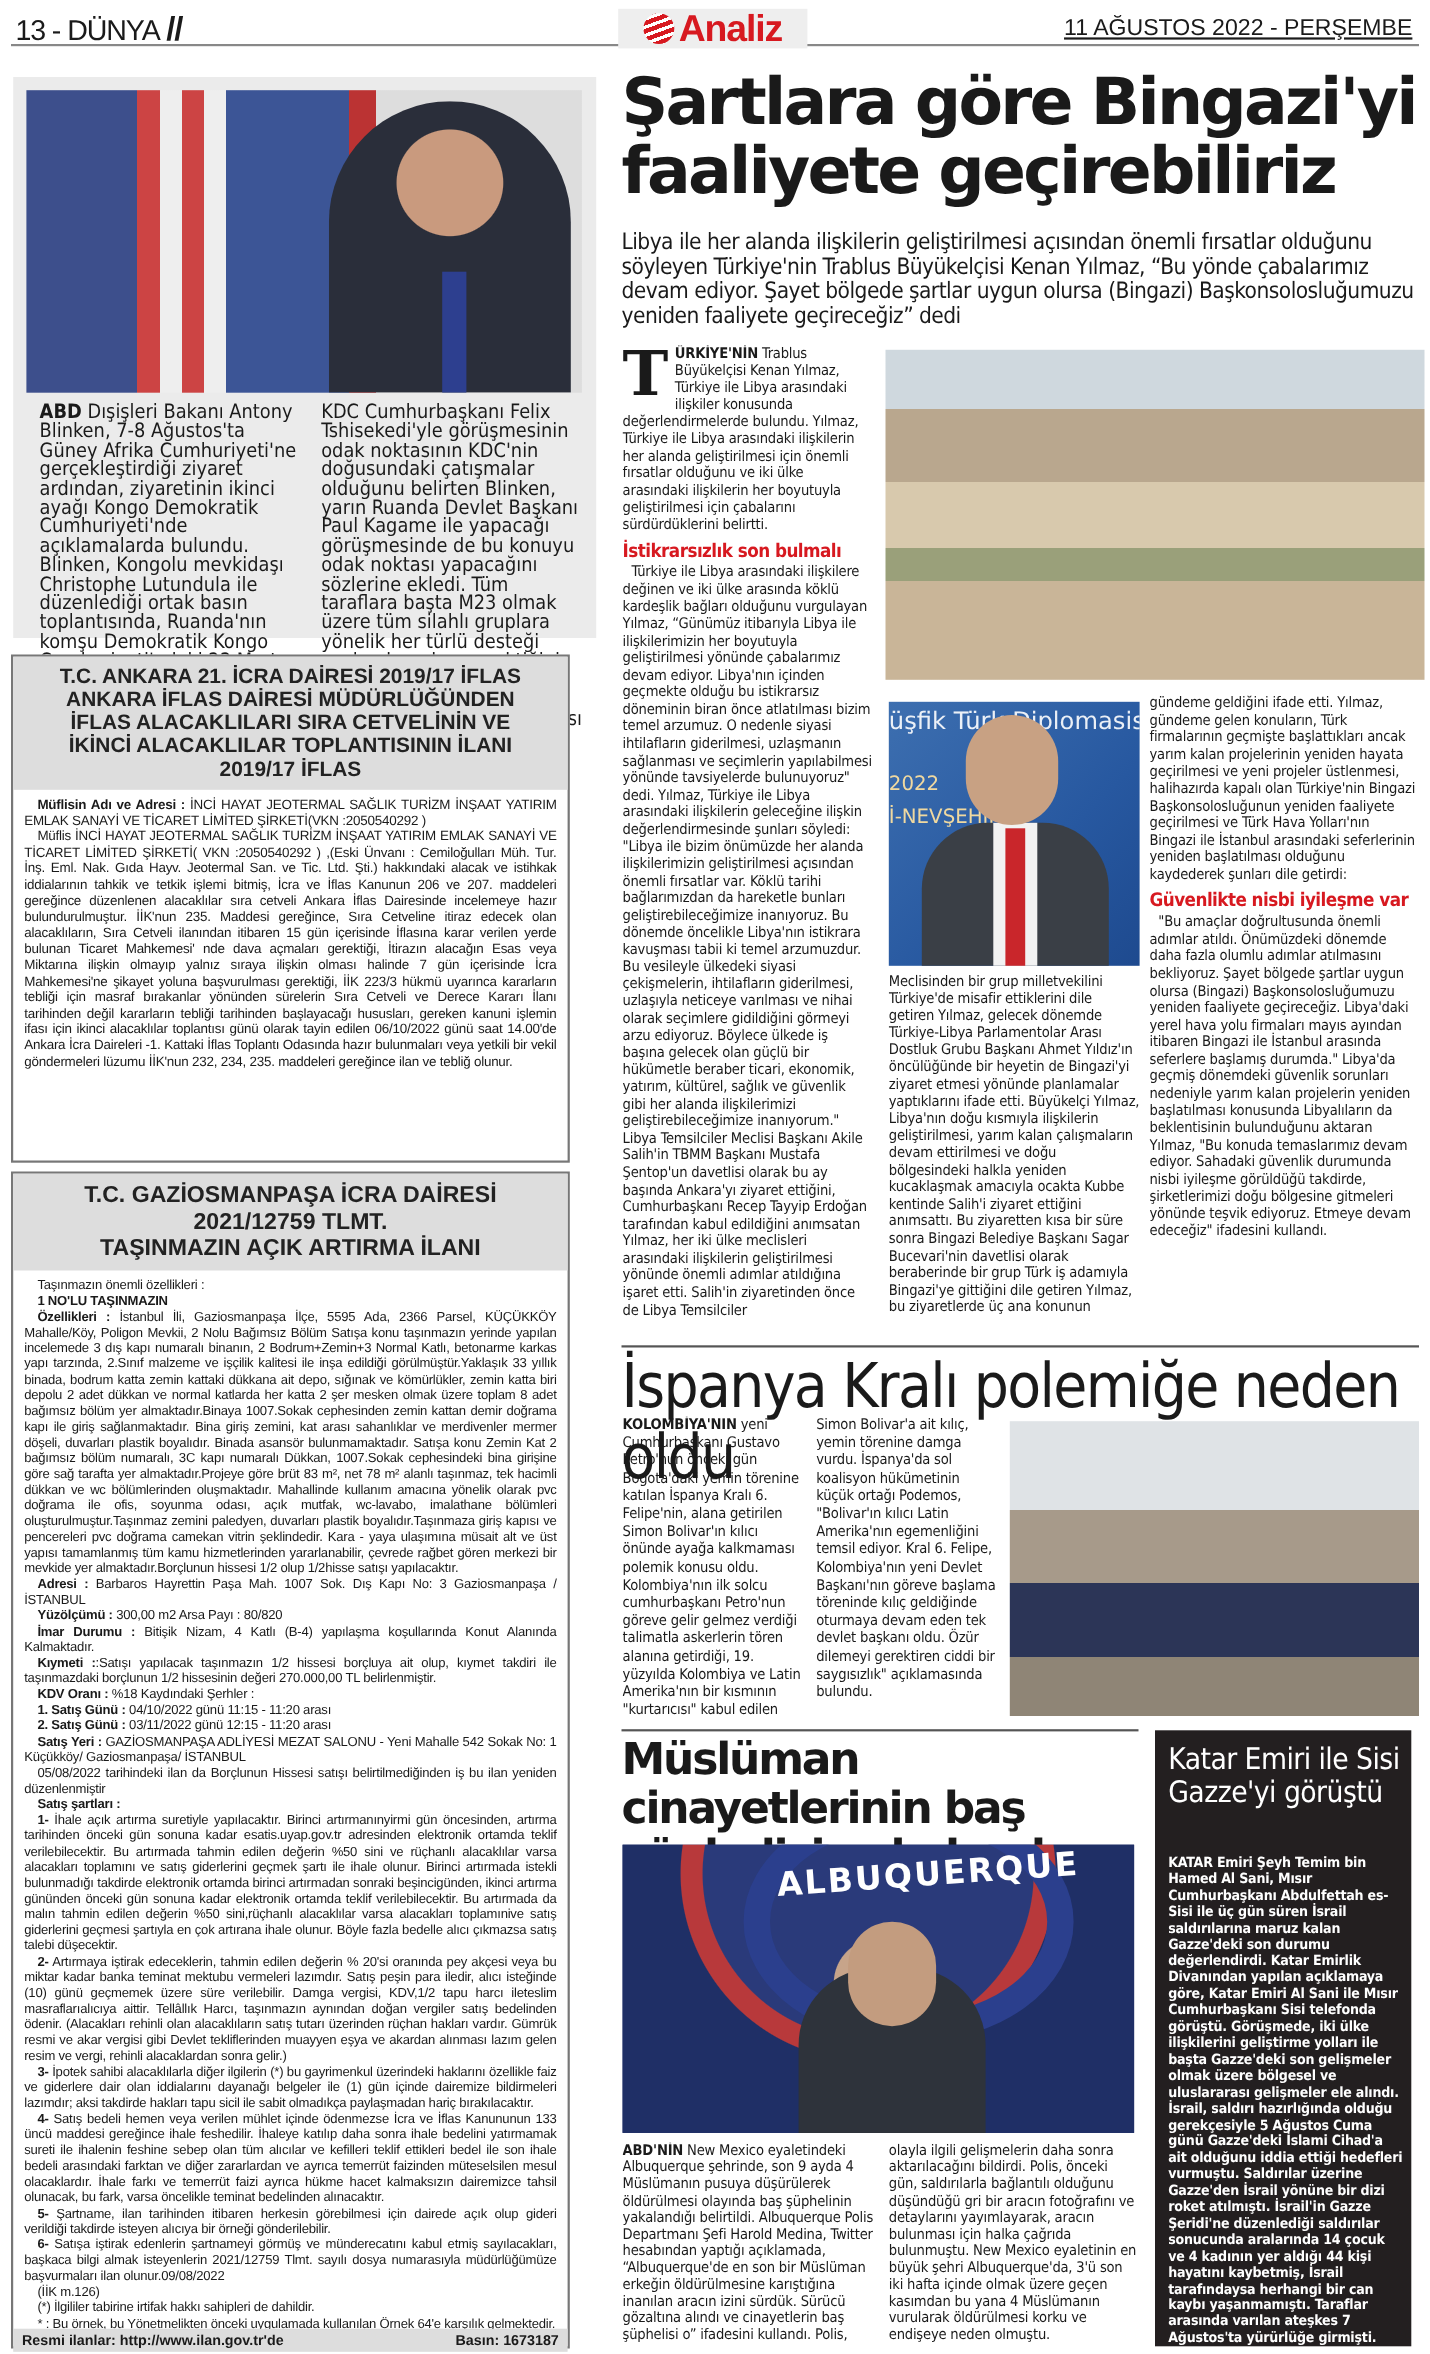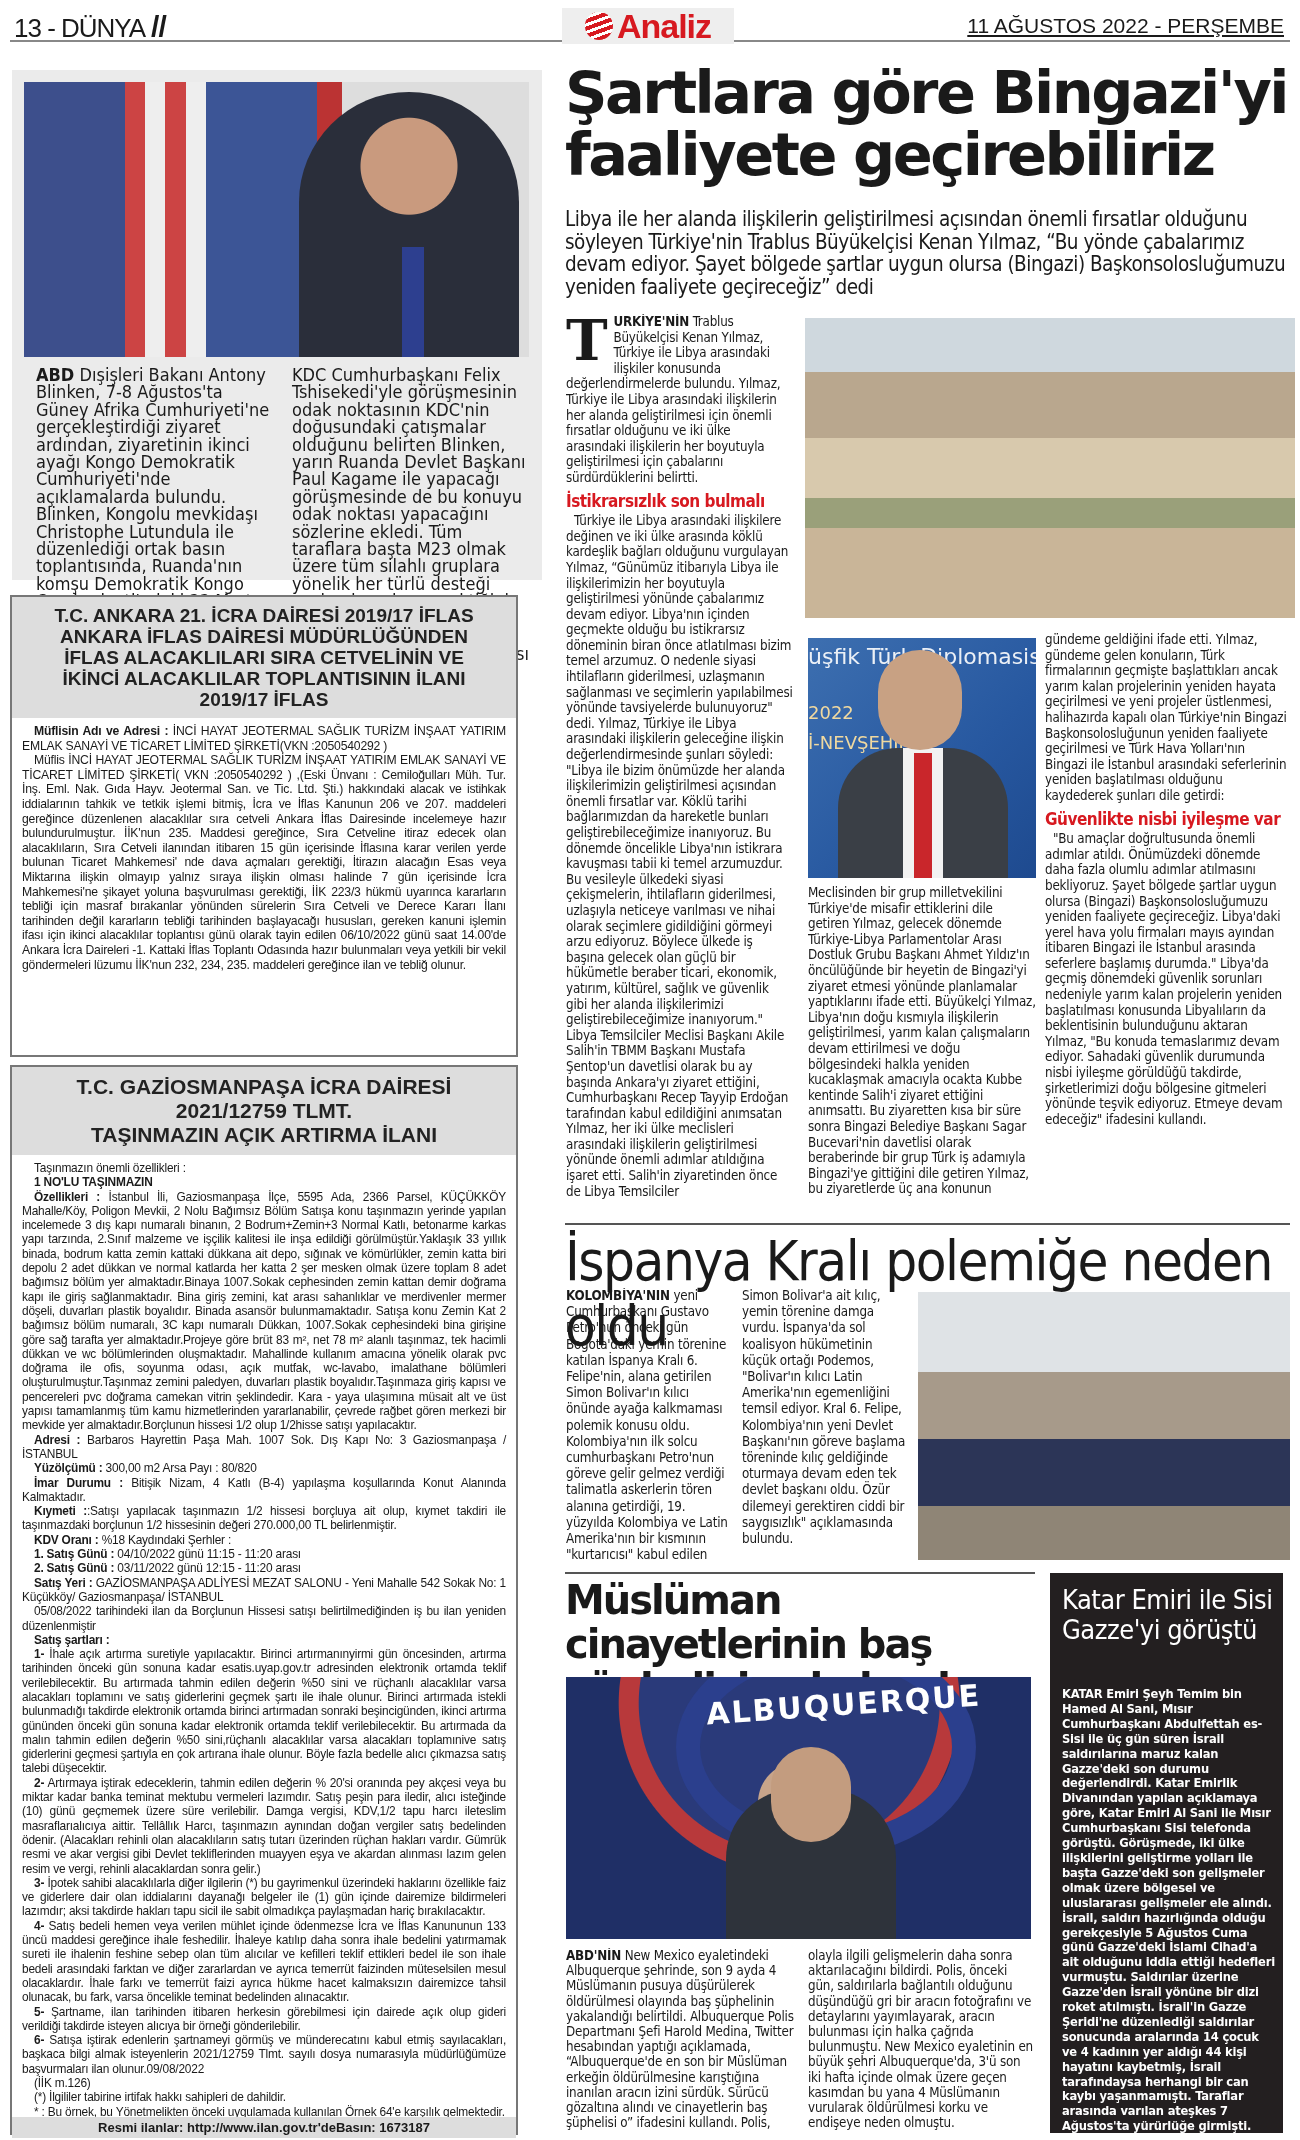--- a/index.html
+++ b/index.html
@@ -19,21 +19,21 @@
 #blinken .photo .man{position:absolute;right:10px;bottom:0;width:220px;height:265px;border-radius:110px 110px 0 0;background:radial-gradient(circle at 50% 28%,#c99a7e 0 48px,transparent 49px),linear-gradient(#2a2e3a,#2a2e3a);}
 #blinken .photo .tie{position:absolute;right:105px;bottom:0;width:22px;height:110px;background:#2d3f8f}
 #blinken .ttl{position:absolute;left:20px;top:98px;font-family:"DejaVu Sans",sans-serif;font-weight:bold;font-size:44px;line-height:46px;color:#fff;text-shadow:2px 2px 3px #000;letter-spacing:-2px}
 #blinken .body{position:absolute;left:24px;top:296px;width:494px;column-count:2;column-gap:18px;font-size:18px;line-height:17.4px;font-family:"DejaVu Sans Condensed","DejaVu Sans",sans-serif}
 b.lead{font-weight:bold}
 
 .notice{position:absolute;left:10px;width:508px;border:2px solid #777;background:#fff}
 .notice .nh{background:#ddd;text-align:center;font-family:"Liberation Sans",sans-serif;font-weight:bold;color:#222}
 .notice .nb{padding:6px 10px 4px 10px;font-family:"Liberation Sans",sans-serif;font-size:12.2px;line-height:14.6px;letter-spacing:-.2px;text-align:justify}
 .notice .nb p{text-indent:12px}
-.notice .nf{background:#ddd;display:flex;justify-content:center;padding:3px 8px;font-family:"Liberation Sans",sans-serif;font-weight:bold;font-size:13px}
+.notice .nf{background:#ddd;display:flex;justify-content:space-between;padding:3px 8px;font-family:"Liberation Sans",sans-serif;font-weight:bold;font-size:13px}
 
 #mainTitle{left:565px;top:62px;width:730px;font-family:"DejaVu Sans",sans-serif;font-weight:bold;font-size:59px;line-height:62px;letter-spacing:-2.5px;color:#1a1a1a}
 #mainDeck{left:565px;top:208px;width:730px;font-family:"DejaVu Sans Condensed","DejaVu Sans",sans-serif;font-size:20.5px;line-height:22.6px;letter-spacing:-.5px}
 .col{position:absolute;font-family:"DejaVu Sans Condensed","DejaVu Sans",sans-serif;font-size:13.3px;line-height:15.6px;letter-spacing:-.2px;color:#1a1a1a}
 .col p{text-indent:8px}
 .col p.ni{text-indent:0}
 .dropcap{float:left;font-family:"DejaVu Serif",serif;font-weight:bold;font-size:56px;line-height:48px;margin:2px 6px 0 0}
 .sub{color:#d71920;font-family:"DejaVu Sans Condensed","DejaVu Sans",sans-serif;font-weight:bold;font-size:17px;margin:8px 0 4px 0;letter-spacing:-.5px}
 .photo-city{background:linear-gradient(180deg,#cfd8de 0 18%,#b9a78e 18% 40%,#d8c9ad 40% 60%,#9aa07a 60% 70%,#c9b598 70% 100%)}
 .photo-amb{background:linear-gradient(135deg,#3d6fb0,#2758a0 60%,#1e4a8f);overflow:hidden}

